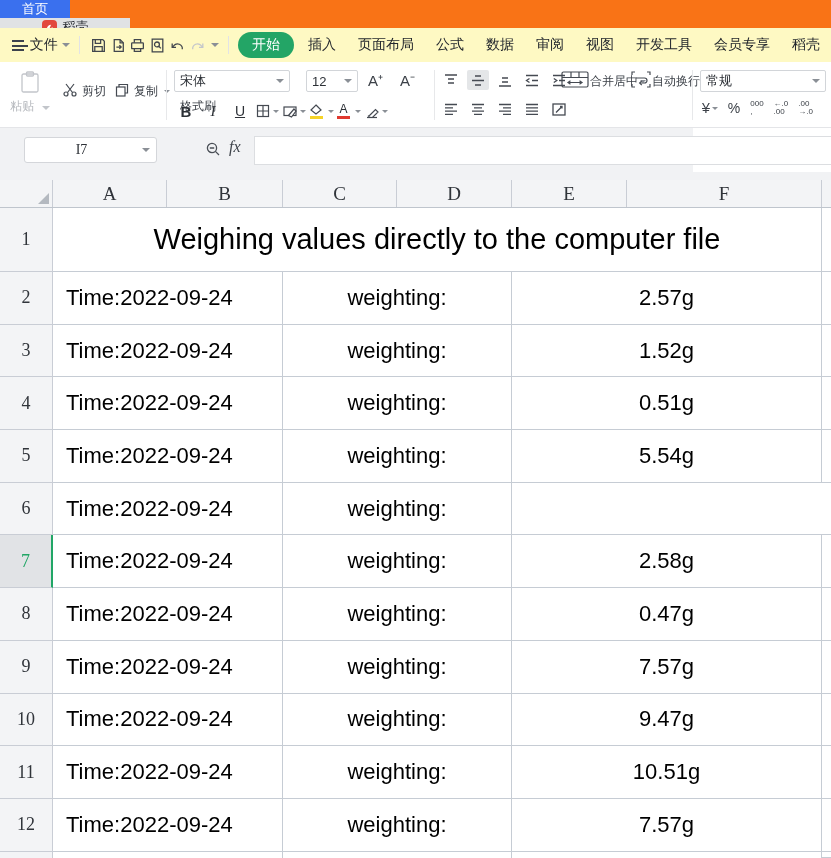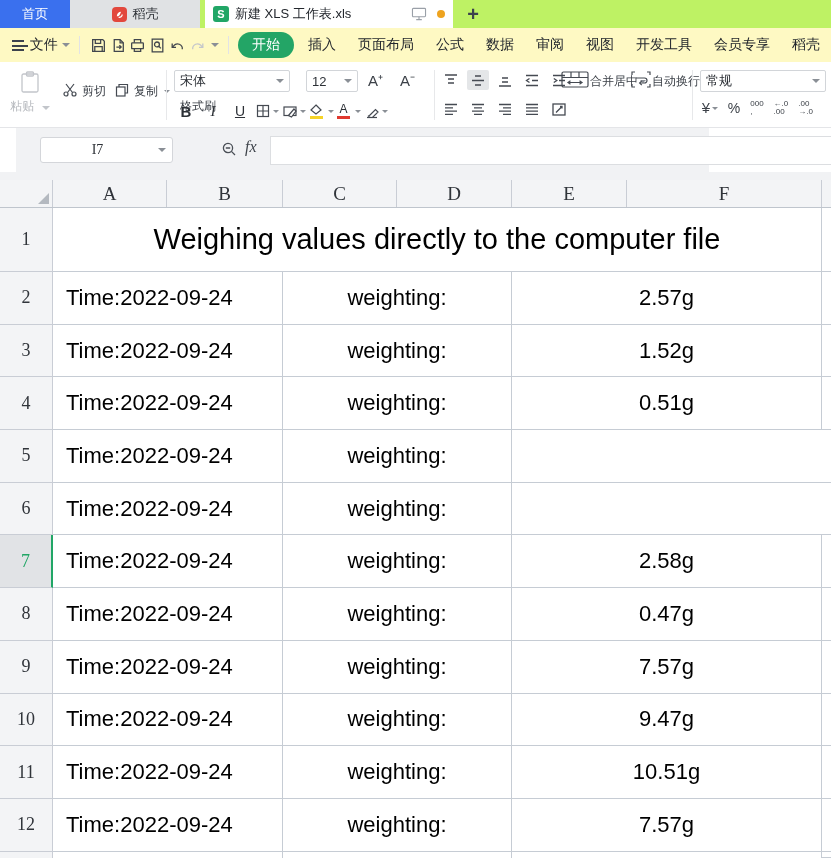--- a/index.html
+++ b/index.html
@@ -2,21 +2,21 @@
 <html><head>
 <meta charset="utf-8">
 <style>
   * { margin:0; padding:0; box-sizing:border-box; }
   html,body { width:831px; height:858px; overflow:hidden; background:#fff;
               font-family:"Liberation Sans", sans-serif; }
   #stage { position:relative; width:831px; height:858px; background:#fff; }
 
   
   #tabbar { position:absolute; top:0; left:0; width:831px; height:28px;
-            background:#bef264; display:flex; align-items:stretch; }
+            background:#f97316; display:flex; align-items:stretch;flex-direction:column; }
   .tab { display:flex; align-items:center; justify-content:center; font-size:13px; }
   .tab-home { width:70px; background:#3a70ee; color:#fff; }
   .tab-docer { width:130px; background:#e0e2e4; color:#2c3036; gap:6px; margin-right:5px;}
   .docer-ico { width:15px; height:15px; border-radius:4px; background:#e2483d; display:inline-flex;
                align-items:center; justify-content:center; }
   .docer-ico svg { width:9px; height:9px; }
   .tab-doc { width:248px; background:#fff; color:#23272d; gap:6px; padding:0 8px; justify-content:flex-start;}
   .sq-s { width:16px; height:16px; border-radius:3px; background:#21a666; color:#fff;
           font-size:11px; font-weight:bold; display:inline-flex; align-items:center; justify-content:center; flex:none;}
   .doc-title { white-space:nowrap; overflow:hidden; flex:1; }
@@ -85,21 +85,21 @@
   #grp-merge { left:560px; top:6px; }
   #grp-wrap { left:630px; top:6px; }
   .bigcol .riclabel { margin-top:5px; display:flex; align-items:center; }
   
   #num-format { position:absolute; left:700px; top:8px; width:126px; }
   #grp-num2 { position:absolute; left:702px; top:38px; display:flex; align-items:center; gap:10px; color:#3c4148;}
   .numbtn { display:inline-flex; align-items:center; font-size:14px; }
   .two-line { font-size:8px; line-height:8px; text-align:left; letter-spacing:0; }
 
   
-  #formulabar { position:absolute; top:128px; left:16px; width:693px; height:44px; background:#f1f2f4; }
+  #formulabar { position:absolute; top:128px; left:0; width:693px; height:44px; background:#f1f2f4; }
   #namebox { position:absolute; left:24px; top:9px; width:133px; height:26px; background:#fff;
              border:1px solid #d4d6da; border-radius:3px; display:flex; align-items:center;
              font-family:"Liberation Serif",serif; font-size:14px; color:#2c3036; }
   #namebox .nbtext { flex:1; text-align:center; }
   #zoomico { position:absolute; left:205px; top:13px; }
   #zoomico svg { width:16px; height:16px; stroke:#4a4f56; fill:none; stroke-width:1.3; }
   #fxlbl { position:absolute; left:229px; top:10px; font-family:"Liberation Serif",serif;
            font-style:italic; font-size:16px; color:#3f444b; }
   #fxinput { position:absolute; left:254px; top:8px; width:577px; height:29px; background:#fff;
              border:1px solid #dcdee1; border-right:none; font-size:14px; padding:0 6px; }
@@ -461,20 +461,21 @@
     <div class="rh">4</div>
     <div class="cell c-time">Time:2022-09-24</div>
     <div class="cell c-label">weighting:</div>
     <div class="cell c-value">0.51g</div>
     <div class="c-sliver"></div>
   </div>
       <div class="grow">
     <div class="rh">5</div>
     <div class="cell c-time">Time:2022-09-24</div>
     <div class="cell c-label">weighting:</div>
+    <div class="cell c-value">5.54g</div>
     <div class="c-sliver"></div>
   </div>
       <div class="grow">
     <div class="rh">6</div>
     <div class="cell c-time">Time:2022-09-24</div>
     <div class="cell c-label">weighting:</div>
     <div class="c-sliver"></div>
   </div>
       <div class="grow sel">
     <div class="rh">7</div>

